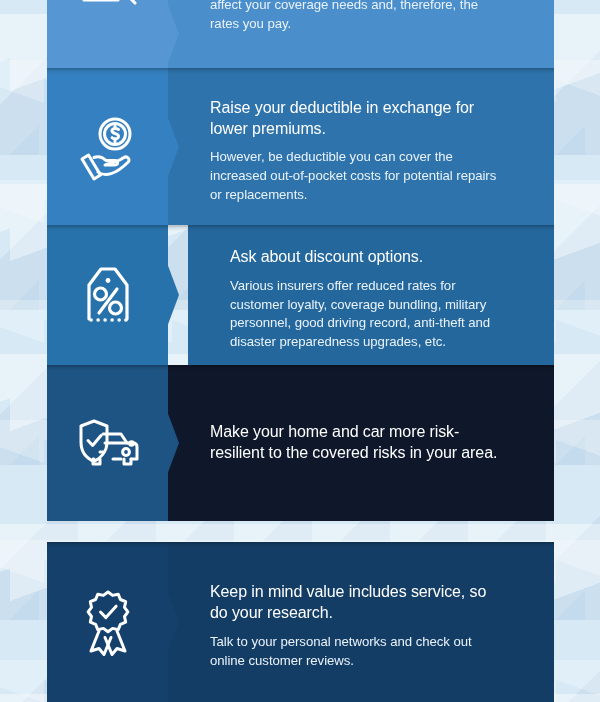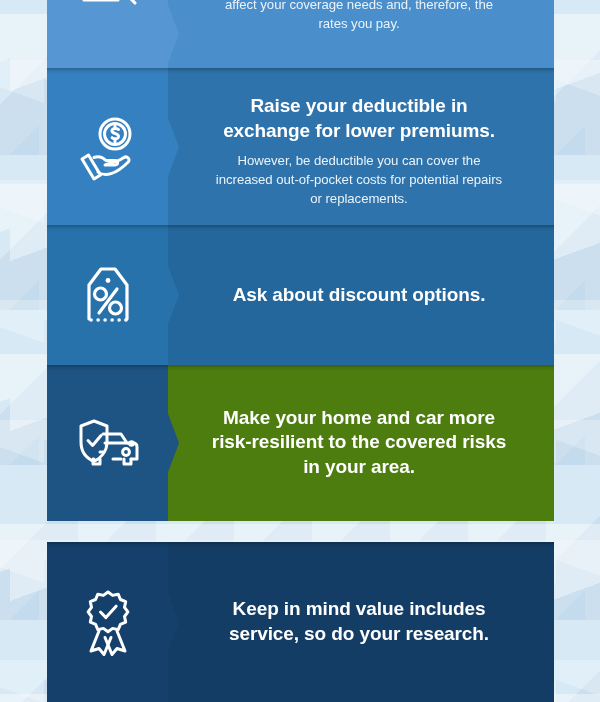--- a/index.html
+++ b/index.html
@@ -92,46 +92,45 @@
 
   
   .text-panel {
     position:relative;
     flex:1 1 auto;
     padding:9px 46px 0 42px;
     display:flex;
     flex-direction:column;
     justify-content:center;
     z-index:2;
-    text-align:center;
   }
 
   .tip-title {
     color:#ffffff;
-    font-size:19px;
-    font-weight:bold;
+    font-size:16px;
+    font-weight:normal;
     line-height:1.30;
     letter-spacing:-0.1px;
     margin-bottom:9px;
   }
   .tip-body {
     color:#eaf3fa;
     font-size:13.2px;
     font-weight:normal;
     line-height:1.42;
     letter-spacing:-0.05px;
   }
 
   .icon-wrap { width:72px; height:72px; }
   .icon-wrap svg { width:100%; height:100%; display:block; }
 
   
   #row-0 { height:70px; }
   #row-1 { height:160px; }
-  #row-2 { height:143px; }
+  #row-2 { height:143px;gap:20px; }
   #row-3 { height:159px; }
   #row-4 { height:164px;margin-top:21px; }
 
   
   #row-0 .text-panel { justify-content:flex-start; padding-top:0; }
   #row-0 .icon-panel { align-items:flex-start; }
   #row-0 .icon-wrap { margin-top:-42px; }
   #row-0 .tip-body { margin-top:-4px; }
 </style>
 </head>
@@ -213,20 +212,21 @@
           </svg>
         </div>
         <div class="chevron" style="color: rgb(40, 114, 171);">
           <svg viewBox="0 0 12 64" preserveAspectRatio="none">
             <polygon points="0,0 0,64 12,32" fill="currentColor"></polygon>
           </svg>
         </div>
       </div>
       <div class="text-panel" style="background: rgb(36, 103, 156);">
         <div class="tip-title">Ask about discount options.</div>
+        <div class="tip-body">Various insurers offer reduced rates for customer loyalty, coverage bundling, military personnel, good driving record, anti-theft and disaster preparedness upgrades, etc.</div>
       </div>
     </div>
 
     <div class="row" id="row-3">
       <div class="icon-panel" style="background: rgb(30, 84, 132);">
         <div class="icon-wrap">
           <svg viewBox="0 0 72 72" fill="none" stroke="#ffffff" stroke-width="3" stroke-linecap="round" stroke-linejoin="round">
             <path d="M31 27 h18 l6 9 h6 c2.5 0 4 1.6 4 4 v12 h-6"></path>
             <path d="M41 52 h8"></path>
             <path d="M22 52 h-1 v5 h7 v-5"></path>
@@ -238,21 +238,21 @@
             <path d="M9 19 l13-5 13 5 v16 c0 10-7 16.5-13 19.5 C15 51.5 9 45 9 35 z" fill="none"></path>
             <path d="M16 33.5 l4.6 5 8.4-10"></path>
           </svg>
         </div>
         <div class="chevron" style="color: rgb(30, 84, 132);">
           <svg viewBox="0 0 12 64" preserveAspectRatio="none">
             <polygon points="0,0 0,64 12,32" fill="currentColor"></polygon>
           </svg>
         </div>
       </div>
-      <div class="text-panel" style="background: #4d7c0f;">
+      <div class="text-panel" style="background: #0f172a;">
         <div class="tip-title">Make your home and car more risk-resilient to the covered risks in your area.</div>
       </div>
     </div>
 
     <div class="row" id="row-4">
       <div class="icon-panel" style="background: rgb(20, 64, 107);">
         <div class="icon-wrap">
           <svg viewBox="0 0 72 72" fill="none" stroke="#ffffff" stroke-width="3" stroke-linecap="round" stroke-linejoin="round">
             <path d="M36 6 l4.6 3.4 5.6-1.2 2.2 5.3 5.3 2.2 -1.2 5.6 3.4 4.6 -3.4 4.6 1.2 5.6
                      -5.3 2.2 -2.2 5.3 -5.6-1.2 -4.6 3.4 -4.6-3.4 -5.6 1.2 -2.2-5.3 -5.3-2.2
@@ -263,17 +263,18 @@
           </svg>
         </div>
         <div class="chevron" style="color: rgb(20, 64, 107);">
           <svg viewBox="0 0 12 64" preserveAspectRatio="none">
             <polygon points="0,0 0,64 12,32" fill="currentColor"></polygon>
           </svg>
         </div>
       </div>
       <div class="text-panel" style="background: rgb(20, 61, 102);">
         <div class="tip-title">Keep in mind value includes service, so do your research.</div>
+        <div class="tip-body">Talk to your personal networks and check out online customer reviews.</div>
       </div>
     </div>
 
   </div>
 </div>
 
 </body></html>

